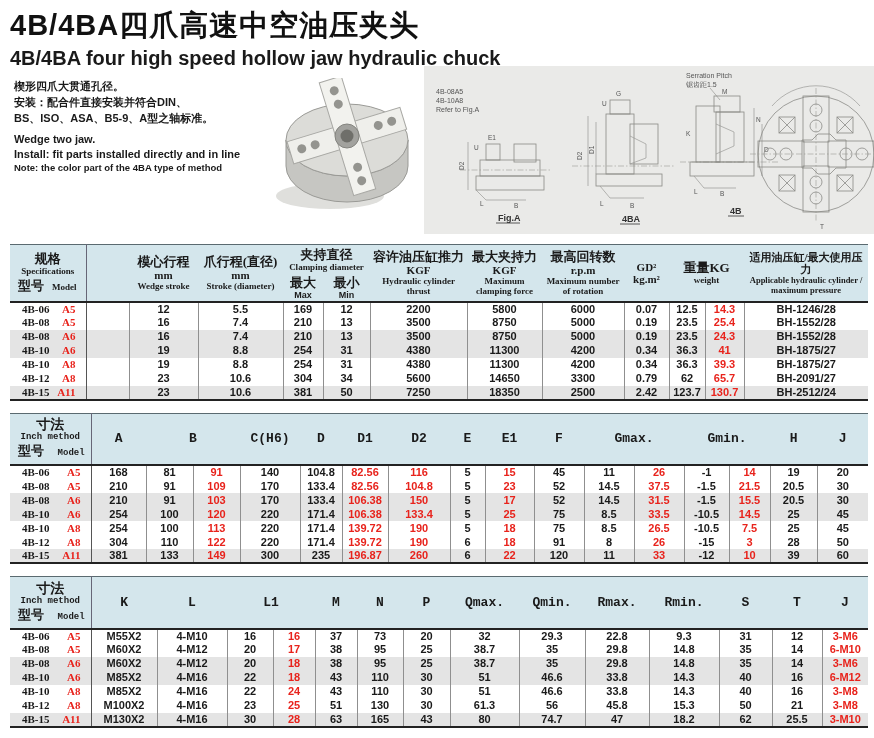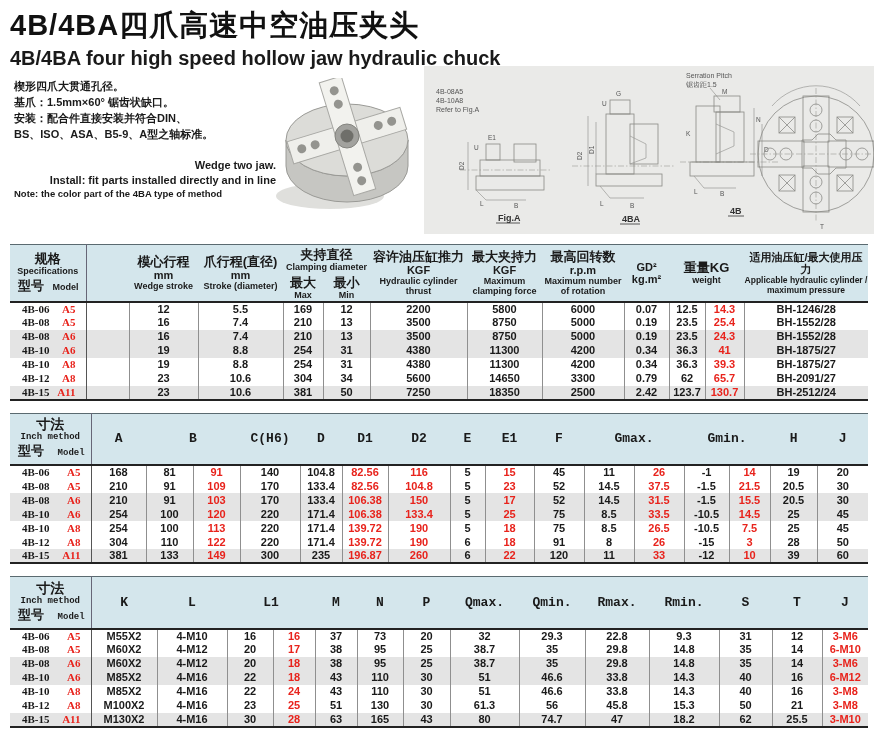--- a/index.html
+++ b/index.html
@@ -6,41 +6,41 @@
   html,body { width:874px; height:738px; background:#fff; overflow:hidden;
     font-family:"Liberation Sans","DejaVu Sans",sans-serif; color:#1a1a1a; }
   .page { position:relative; width:874px; height:738px; padding:8px 8px 0 10px; }
 
   .title { font-size:29px; font-weight:bold; letter-spacing:1px; color:#111; line-height:34px; }
   .subtitle { font-size:20px; font-weight:bold; line-height:24px; margin-top:4px; }
 
   .intro { position:relative; height:160px; margin-top:2px; }
   .desc { position:absolute; left:4px; top:6px; width:262px; }
   .zh-line { font-size:11px; font-weight:bold; line-height:16px; }
-  .en-block { margin-top:16px;text-align:right; }
+  .en-block { margin-top:6px; }
   .en-line { font-size:11px; font-weight:bold; line-height:15px; }
   .note-zh { font-size:15px; font-weight:bold; line-height:18px; margin-top:2px; }
   .note-en { font-size:9.5px; font-weight:bold; line-height:12px; }
 
   .photo { position:absolute; left:262px; top:6px; width:152px; height:145px; }
   .drawings { position:absolute; left:414px; top:-6px; width:452px; height:168px; background:#eaeae8; }
   .tiny { font-size:7px; fill:#555; }
   .dim { font-size:6.5px; fill:#555; }
   .figlbl { font-size:9px; font-weight:bold; fill:#333; }
   .dline { stroke:#8a8a86; stroke-width:0.8; fill:none; }
   .dline2 { stroke:#9a9a96; stroke-width:0.7; fill:none; }
   .cl { stroke:#9a9a96; stroke-width:0.6; stroke-dasharray:6 2 1.5 2; fill:none; }
 
   table { border-collapse:collapse; table-layout:fixed; width:858px; }
   #table1 { margin-top:12px; }
   #table2, #table3 { margin-top:12px; }
   thead { border-top:1px solid #5a6a70; border-bottom:2px solid #222; }
   tbody { border-bottom:2px solid #222; }
   thead th { background:#d4e6ec; font-weight:bold; vertical-align:middle; padding:1px 0; }
-  .hr1 { height:30px; } .hr2 { height:22px; }
+  .hr1 { height:30px;font-family:Liberation Serif, serif; } .hr2 { height:22px; }
   .corner-th { border-right:1px solid #667; }
   .corner-inner { display:flex; flex-direction:column; justify-content:space-between; height:100%; padding:2px 4px 1px 4px; }
   .th-zh { font-size:13px; font-weight:bold; line-height:14px; }
   .th-unit { font-size:11px; font-weight:bold; line-height:12px; }
   .th-en { font-size:9px; font-weight:bold; line-height:10px; }
   .th-model-line { text-align:left; padding-left:4px; }
   .th-model-line .th-zh { display:inline; }
   .th-model-line .th-en { display:inline; margin-left:4px; }
   .letter-th { font-size:13px; font-weight:bold; }
   .col-row { height:52px;font-family:Liberation Mono, monospace; }
@@ -57,21 +57,20 @@
 <body>
 
 <div class="page">
 
   <div class="title">4B/4BA四爪高速中空油压夹头</div>
   <div class="subtitle">4B/4BA four high speed hollow jaw hydraulic chuck</div>
 
   <div class="intro">
     <div class="desc">
       <div class="zh-line">楔形四爪大贯通孔径。</div>
-      <div class="zh-line">基爪：1.5mm×60° 锯齿状缺口。</div>
       <div class="zh-line">安装：配合件直接安装并符合DIN、</div>
       <div class="zh-line">BS、ISO、ASA、B5-9、A型之轴标准。</div>
       <div class="en-block">
         <div class="en-line">Wedge two jaw.</div>
         <div class="en-line">Install: fit parts installed directly and in line</div>
       </div>
       <div class="note-en">Note: the color part of the 4BA type of method</div>
     </div>
 
     <div class="photo">

